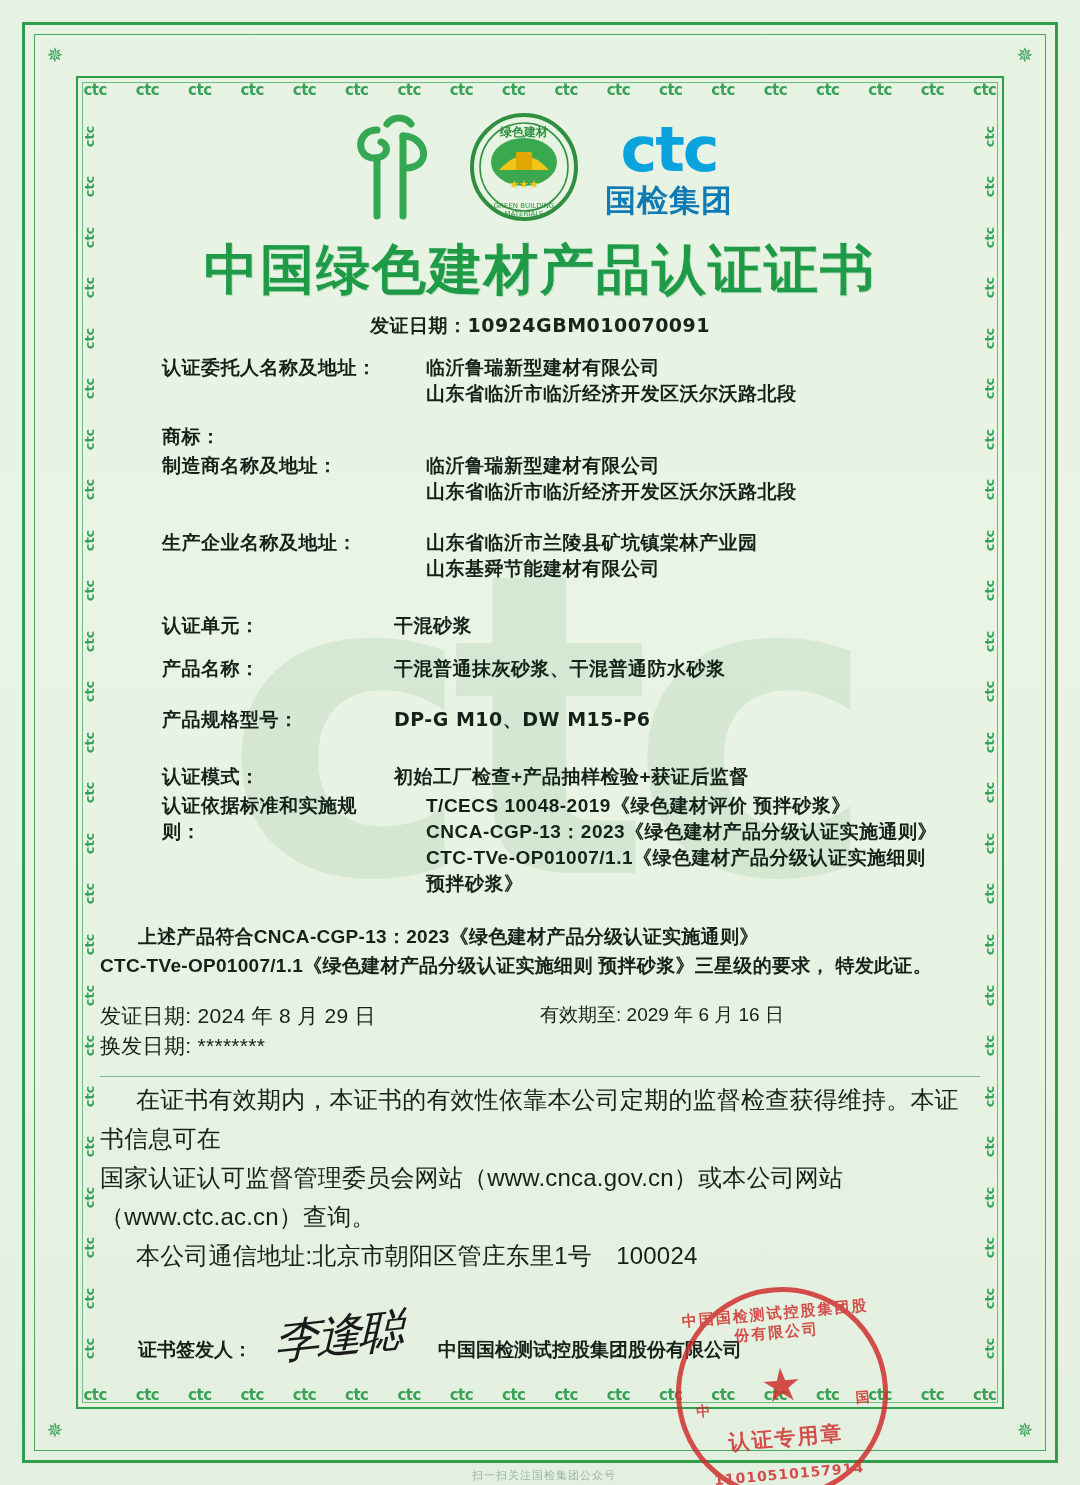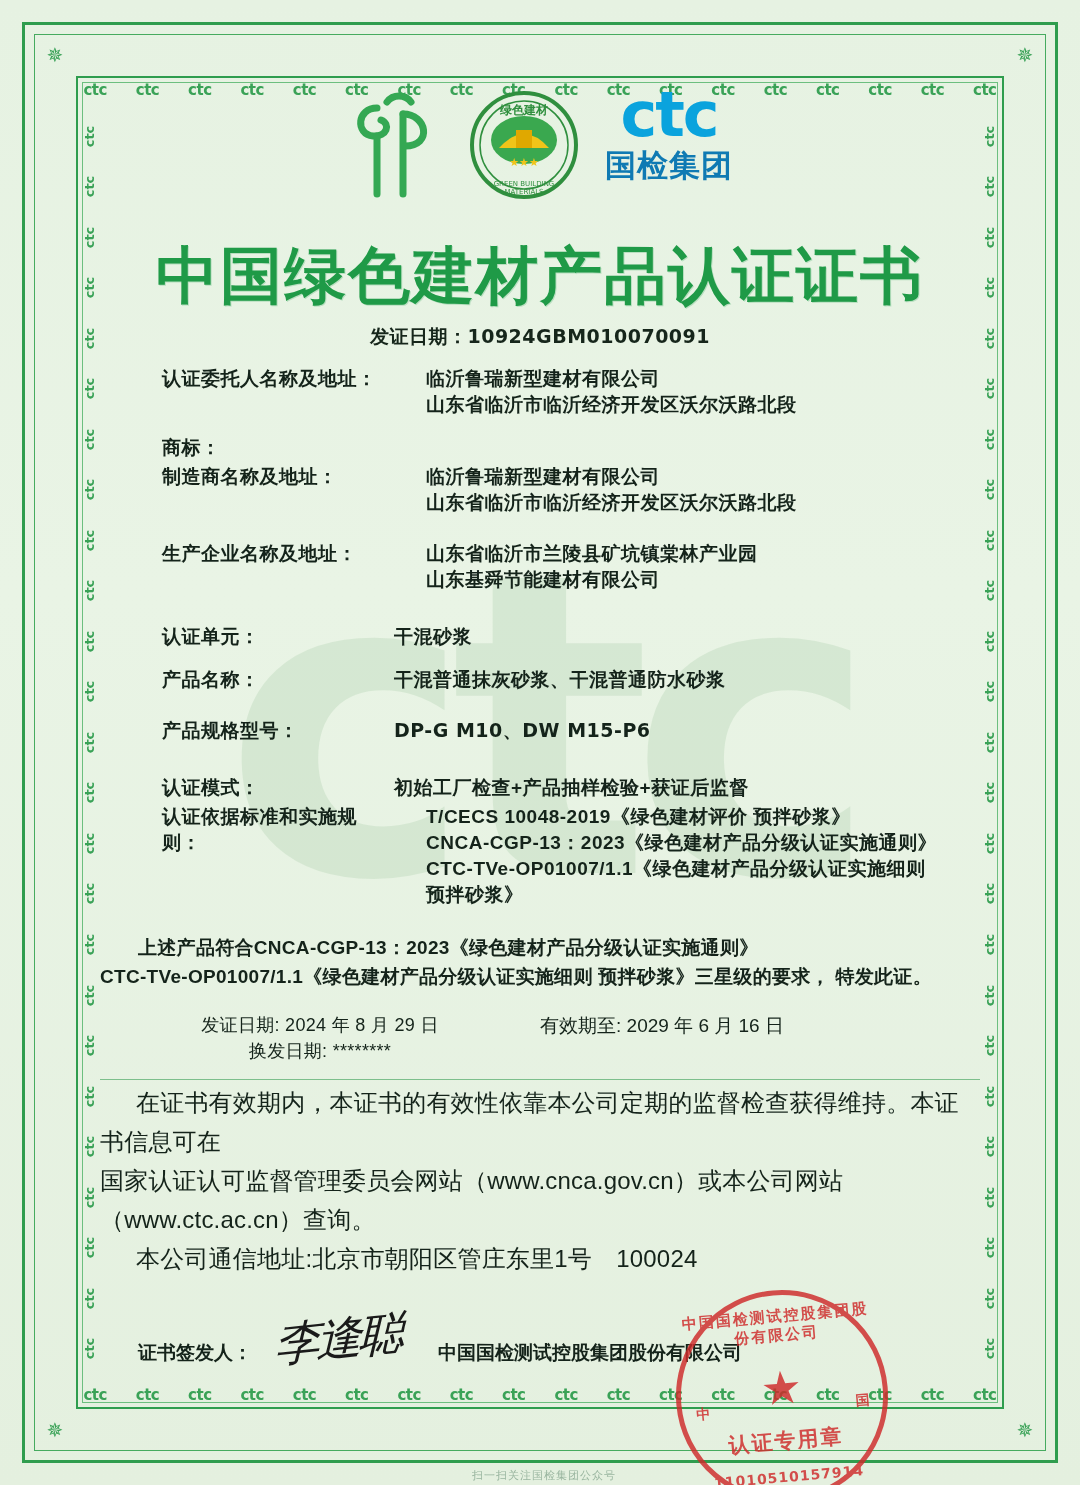--- a/index.html
+++ b/index.html
@@ -104,21 +104,21 @@
 
   
   .content {
     position: absolute;
     left: 100px; top: 86px; right: 100px; bottom: 86px;
   }
 
   
   .logos {
     display: flex;
-    align-items: flex-start;
+    align-items: flex-end;
     justify-content: center;
     gap: 26px;
     height: 132px;
     margin-top: 4px;
   }
   .logo-gp { width: 96px; height: 110px; }
   .logo-gbm { width: 110px; height: 110px; }
   .logo-ctc { display: flex; flex-direction: column; align-items: center; }
   .logo-ctc-text {
     font-size: 62px;
@@ -131,21 +131,21 @@
   .logo-ctc-sub {
     font-size: 31px;
     font-weight: bold;
     color: #0f7ab3;
     letter-spacing: 1px;
     margin-top: 4px;
   }
 
   h1.title {
     text-align: center;
-    font-size: 62px;
+    font-size: 54px;
     font-weight: bold;
     color: #1f9a47;
     letter-spacing: 2px;
     margin: 12px 0 6px 0;
     text-shadow: 1px 1px 0 #b9dfc0;
     font-family: Liberation Serif, serif;
   }
 
   .cert-no {
     text-align: center;
@@ -197,25 +197,24 @@
   .statement .indent { text-indent: 38px; display: block; }
 
   
   .dates {
     margin-top: 22px;
     display: flex;
     align-items: flex-start;
   }
   .dates .left { width: 440px; }
   .dates .line {
-    font-size: 18px;
+    font-size: 21px;
     color: #14231a;
     margin-bottom: 2px;
     letter-spacing: 0.3px;
-    text-align: center;
   }
   .dates .right { padding-top: 0; font-size: 19px; color: #14231a; }
 
   .divider {
     margin: 14px 0 0 0;
     border-top: 1px solid #7dbf8c;
   }
 
   .notes {
     margin-top: 4px;

